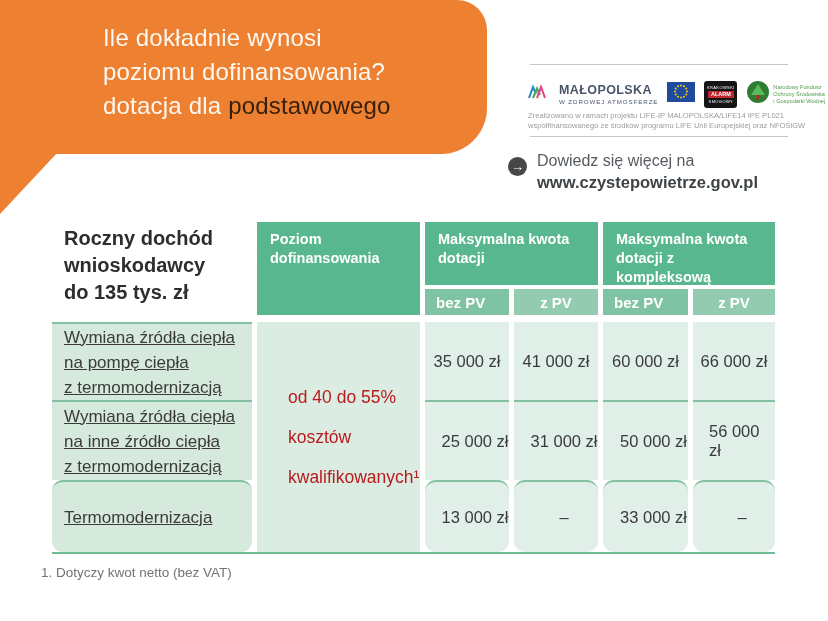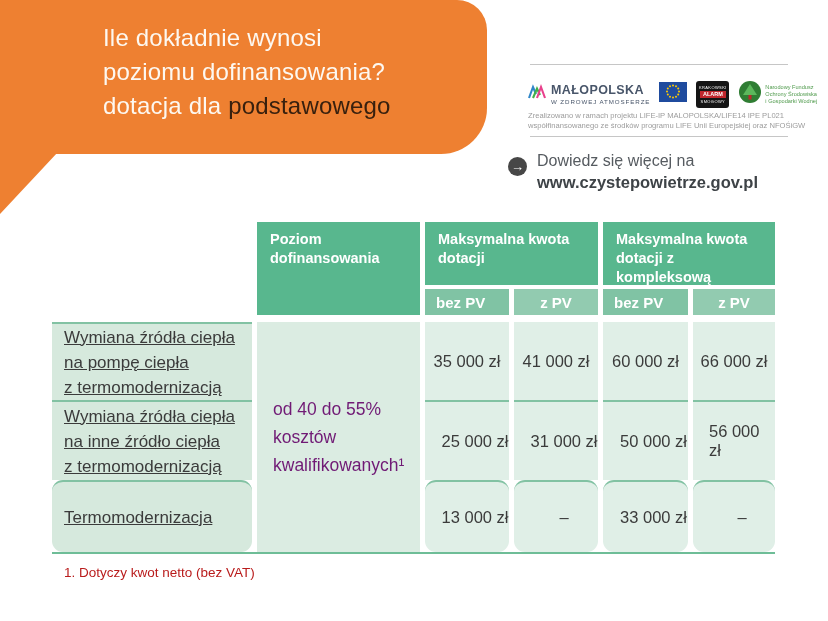--- a/index.html
+++ b/index.html
@@ -11,21 +11,21 @@
             background:#ee8031; border-radius:0 30px 46px 0; }
   .bubble-tail { position:absolute; left:0; top:152px; width:58px; height:62px;
             background:#ee8031; clip-path:polygon(0 0, 100% 0, 0 100%); }
   .title { position:absolute; left:64px; top:21px; font-size:24px; font-weight:normal;
            line-height:34px; color:#fdf8f1; letter-spacing:0.2px;margin-left:39px; }
   .title .accent { color:#38200e; }
 
   
   .hairline { position:absolute; height:1px; background:#c6c6c6; }
   .partners { position:absolute; left:527px; top:80px; display:flex; align-items:center; gap:9px; }
-  .mal-logo { display:flex; align-items:center; gap:4px; }
+  .mal-logo { display:flex; align-items:center; gap:12px; }
   .mal-text { display:flex; flex-direction:column; }
   .mal-name { font-size:12.5px; font-weight:bold; color:#49566a; letter-spacing:0.4px; }
   .mal-sub  { font-size:6.2px; color:#49566a; letter-spacing:0.9px; margin-top:1px; }
   .kas { width:33px; height:27px; background:#151515; border-radius:3px;
          display:flex; flex-direction:column; align-items:center; justify-content:center; }
   .kas-l1, .kas-l3 { font-size:4px; color:#fff; letter-spacing:0.4px; line-height:5px; }
   .kas-l2 { font-size:5.5px; font-weight:bold; color:#fff; background:#c0272d;
             padding:0 3px; line-height:7px; margin:1px 0; }
   .nfos { display:flex; align-items:center; gap:3px; }
   .nfos-text { display:flex; flex-direction:column; }
@@ -58,28 +58,28 @@
          display:flex; align-items:center; }
   .sub-bez { background:#80c3a4; padding-left:11px; }
   .sub-z   { background:#92cbb0; justify-content:center; }
   .s1 { grid-column:3; } .s2 { grid-column:4; } .s3 { grid-column:5; } .s4 { grid-column:6; }
 
   .lbl { grid-column:1; background:#d6e9dd; display:flex; align-items:center;
          padding-left:12px; font-size:17px; line-height:25px; color:#3b3b3b;
          border-top:2px solid #82c2a3;text-decoration:underline; }
   .r1 { grid-row:5; } .r2 { grid-row:6; } .r3 { grid-row:7;border-radius:11px; }
   .merged { grid-column:2; grid-row:5/8; background:#dbece2; display:flex; align-items:center;
-            padding-left:16px; font-size:17.5px; line-height:28px; color:#701a75; }
+            padding-left:31px; font-size:17.5px; line-height:40px; color:#b91c1c; }
   .val { background:#e0efe7; display:flex; align-items:center; justify-content:center;
          font-size:16.5px; color:#3b3b3b; }
   .val.r2, .val.r3 { border-top:2px solid #82c2a3;padding-left:16px; }
   .vc1 { grid-column:3; } .vc2 { grid-column:4; } .vc3 { grid-column:5; } .vc4 { grid-column:6; }
   .table-bottom { position:absolute; left:52px; top:552px; width:723px; height:2px; background:#6ebd97; }
 
-  .footnote { position:absolute; left:64px; top:565px; font-size:13.5px; color:#b91c1c; }
+  .footnote { position:absolute; left:41px; top:565px; font-size:13.5px; color:#737373; }
 </style>
 </head>
 <body>
 
 <div class="canvas">
 
   <div class="bubble"></div>
   <div class="bubble-tail"></div>
   <div class="title">
     <div><span>Ile dokładnie wynosi</span></div>
@@ -149,20 +149,23 @@
 
   <div class="more-icon">
       <span>→</span>
     </div>
   <div class="more-text">
     <div class="more-l1">Dowiedz się więcej na</div>
     <div class="more-l2">www.czystepowietrze.gov.pl</div>
   </div>
 
   <div class="table">
+    <div class="c1h pre">Roczny dochód
+wnioskodawcy
+do 135 tys. zł</div>
     <div class="ghead c2h pre">Poziom
 dofinansowania</div>
     <div class="ghead g1 pre">Maksymalna kwota
 dotacji</div>
     <div class="ghead g2 pre">Maksymalna kwota
 dotacji z kompleksową
 termomodernizacją</div>
     <div class="sub sub-bez s1">bez PV</div>
     <div class="sub sub-z s2">z PV</div>
     <div class="sub sub-bez s3">bez PV</div>

